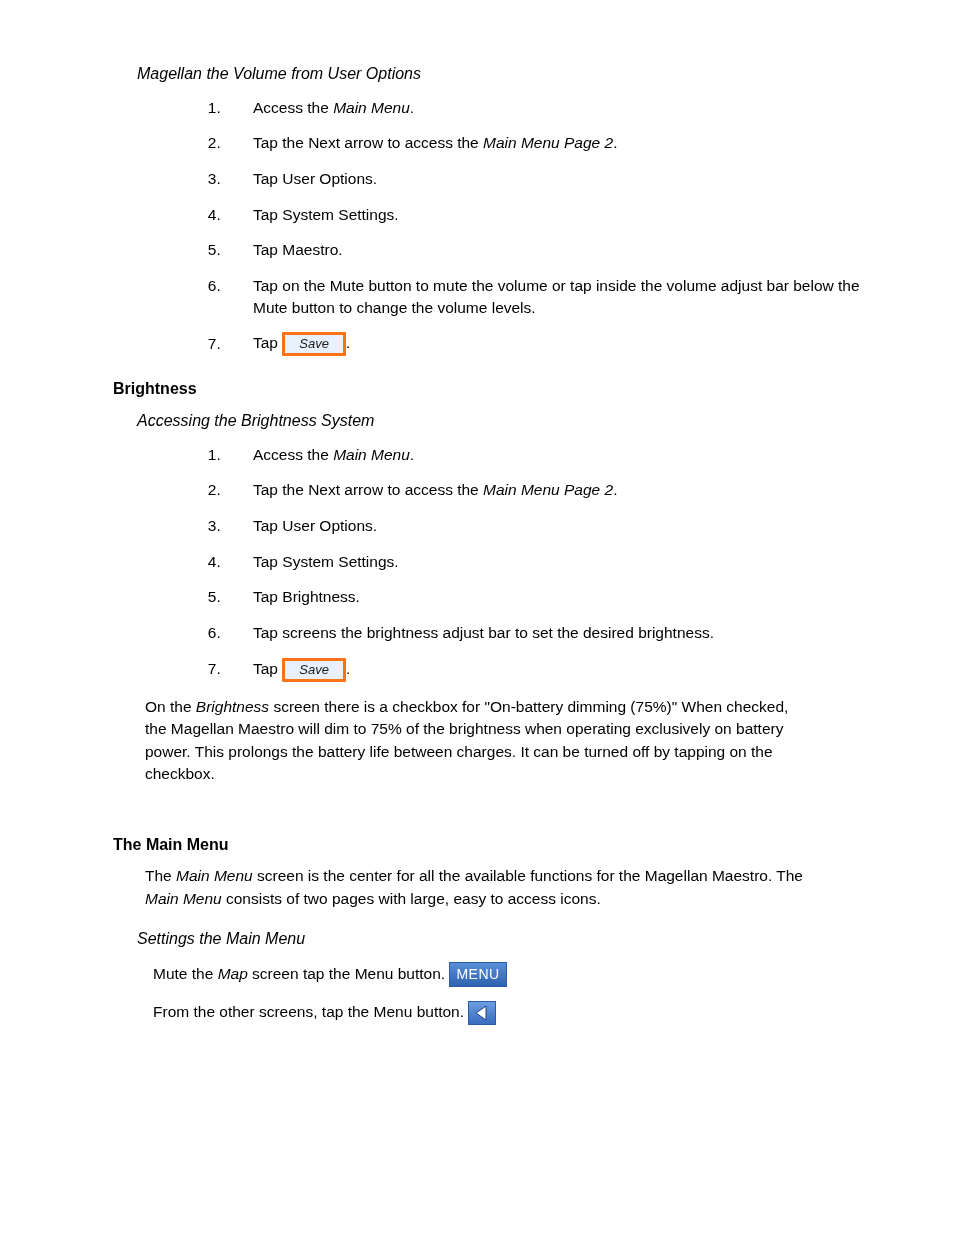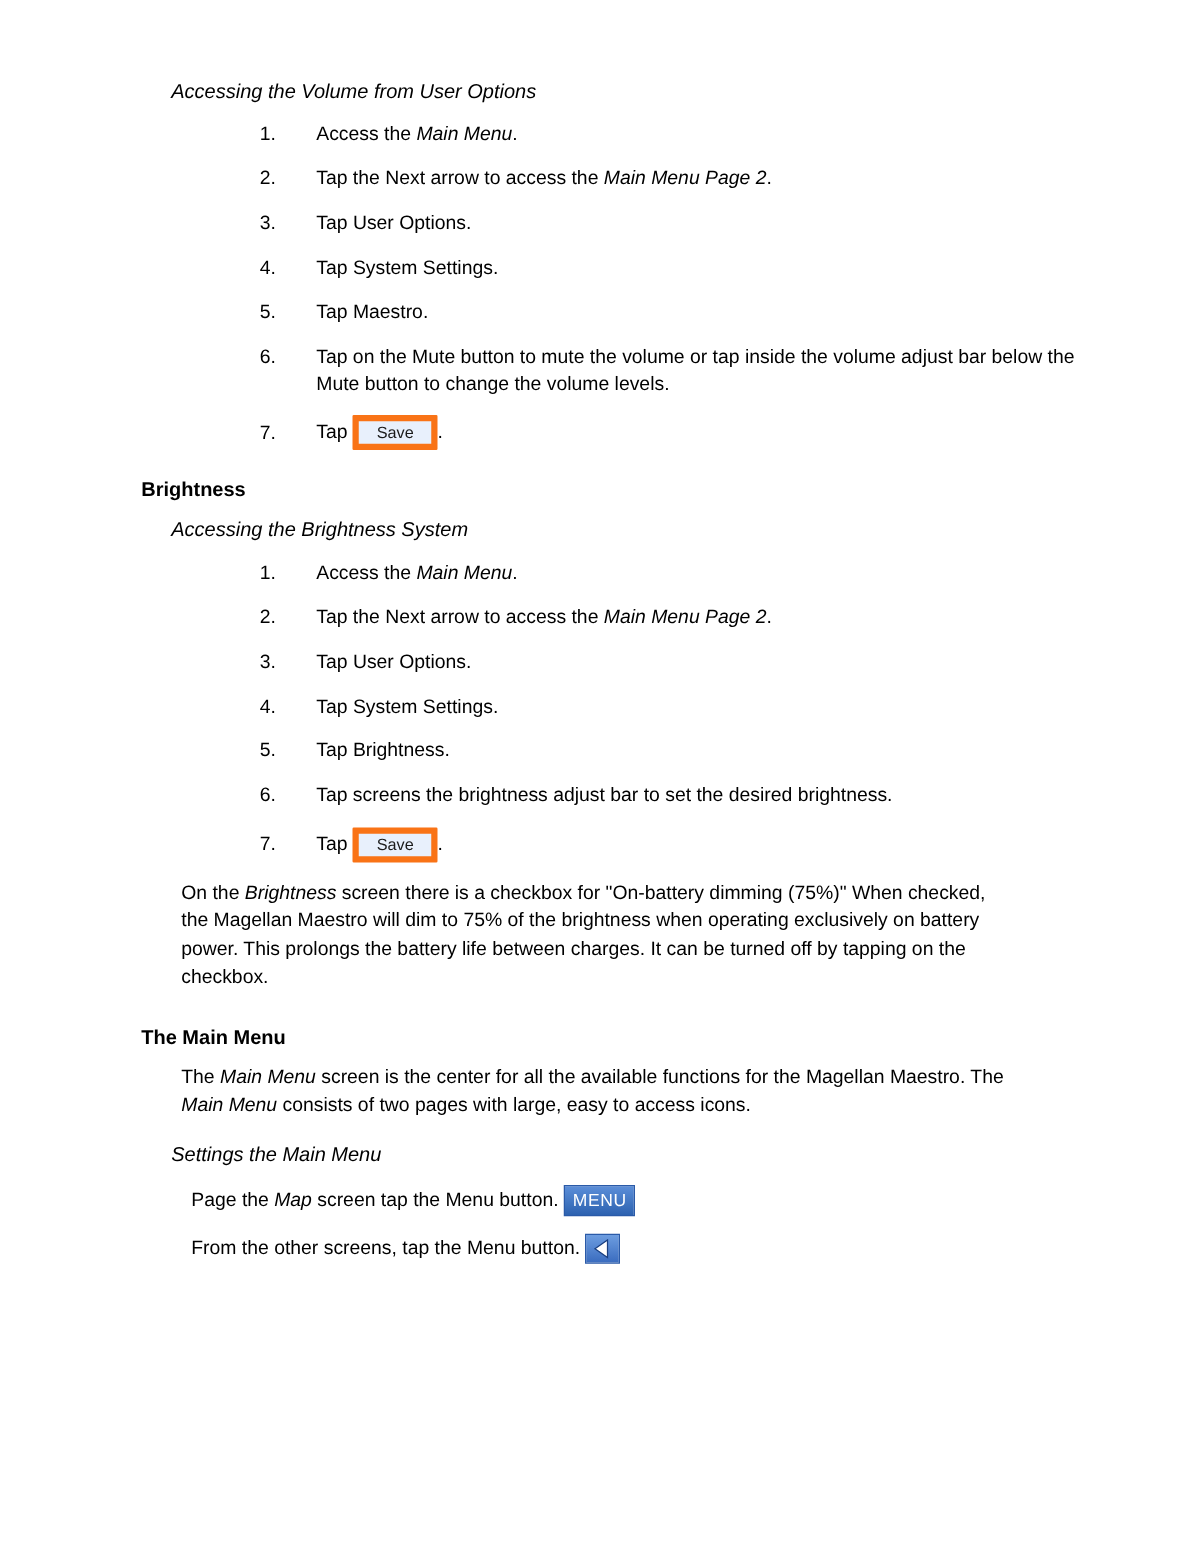--- a/index.html
+++ b/index.html
@@ -31,28 +31,29 @@
     margin-bottom: 14px;
     line-height: 1.4;
   }
   .body-para {
     margin: 4px 80px 10px 80px;
     line-height: 1.45;
   }
   .save-btn {
     display: inline-block;
     background: #e8f0fc;
-    border: 5px solid #f97316;
+    border: 3px solid #f97316;
     color: #1a1a1a;
     font-family: "Segoe UI", Arial, sans-serif;
     font-size: 13px;
     padding: 1px 14px 1px 14px;
     vertical-align: middle;
     line-height: 16px;
     border-radius: 1px;
+    font-style: italic;
   }
   .menu-btn {
     display: inline-block;
     background: linear-gradient(#5b8ed8, #2d62b0);
     color: #fff;
     font-size: 14px;
     padding: 2px 6px;
     vertical-align: middle;
     border: 1px solid #2a5aa8;
     letter-spacing: 0.5px;
@@ -69,21 +70,21 @@
   .back-btn svg { display:block; }
   .instr-line {
     margin: 0 0 14px 88px;
   }
   em.term { }
   b { font-weight: normal; }
 </style>
 </head>
 <body>
 
-<div class="sub-italic">Accessing the Volume from User Options</div>
+<div class="sub-italic">Magellan the Volume from User Options</div>
 <ol class="steps">
   <li><span>Access the </span><em class="term">Main Menu</em><span>.</span></li>
   <li><span>Tap the </span><b>Next</b><span> arrow to access the </span><em class="term">Main Menu Page 2</em><span>.</span></li>
   <li><span>Tap </span><b>User Options</b><span>.</span></li>
   <li><span>Tap </span><b>System Settings</b><span>.</span></li>
   <li><span>Tap </span><b>Maestro</b><span>.</span></li>
   <li><span>Tap on the Mute button to mute the volume or tap inside the volume adjust bar below the Mute button to change the volume levels.</span></li>
   <li><span>Tap </span><span class="save-btn">Save</span><span>.</span></li>
 </ol>
 
@@ -97,29 +98,29 @@
   <li><span>Tap </span><b>System Settings</b><span>.</span></li>
   <li><span>Tap </span><b>Brightness</b><span>.</span></li>
   <li><span>Tap screens the brightness adjust bar to set the desired brightness.</span></li>
   <li><span>Tap </span><span class="save-btn">Save</span><span>.</span></li>
 </ol>
 
 <div class="body-para">
   <span>On the </span><em class="term">Brightness</em><span> screen there is a checkbox for "On-battery dimming (75%)"  When checked, the Magellan Maestro will dim to 75% of the brightness when operating exclusively on battery power.  This prolongs the battery life between charges.  It can be turned off by tapping on the checkbox.</span>
 </div>
 
-<div class="section-head" style="margin-top:26px">The Main Menu</div>
+<div class="section-head" style="margin-top:48px">The Main Menu</div>
 
 <div class="body-para">
   <span>The </span><em class="term">Main Menu</em><span> screen is the center for all the available functions for the Magellan Maestro.  The </span><em class="term">Main Menu</em><span> consists of two pages with large, easy to access icons.</span>
 </div>
 
 <div class="sub-italic" style="margin-top:18px">Settings the Main Menu</div>
 
 <div class="instr-line">
-  <span>Page the </span><em class="term">Map</em><span> screen tap the </span><b>Menu</b><span> button. </span><span class="menu-btn">MENU</span>
+  <span>Mute the </span><em class="term">Map</em><span> screen tap the </span><b>Menu</b><span> button. </span><span class="menu-btn">MENU</span>
 </div>
 
 <div class="instr-line">
   <span>From the other screens, tap the </span><b>Menu</b><span> button.  </span><span class="back-btn"><svg width="26" height="22">
         <polygon points="17,4 17,18 7,11" fill="#ffffff" stroke="#1a3f80" stroke-width="1"></polygon>
       </svg></span>
 </div>
 
 </body></html>

